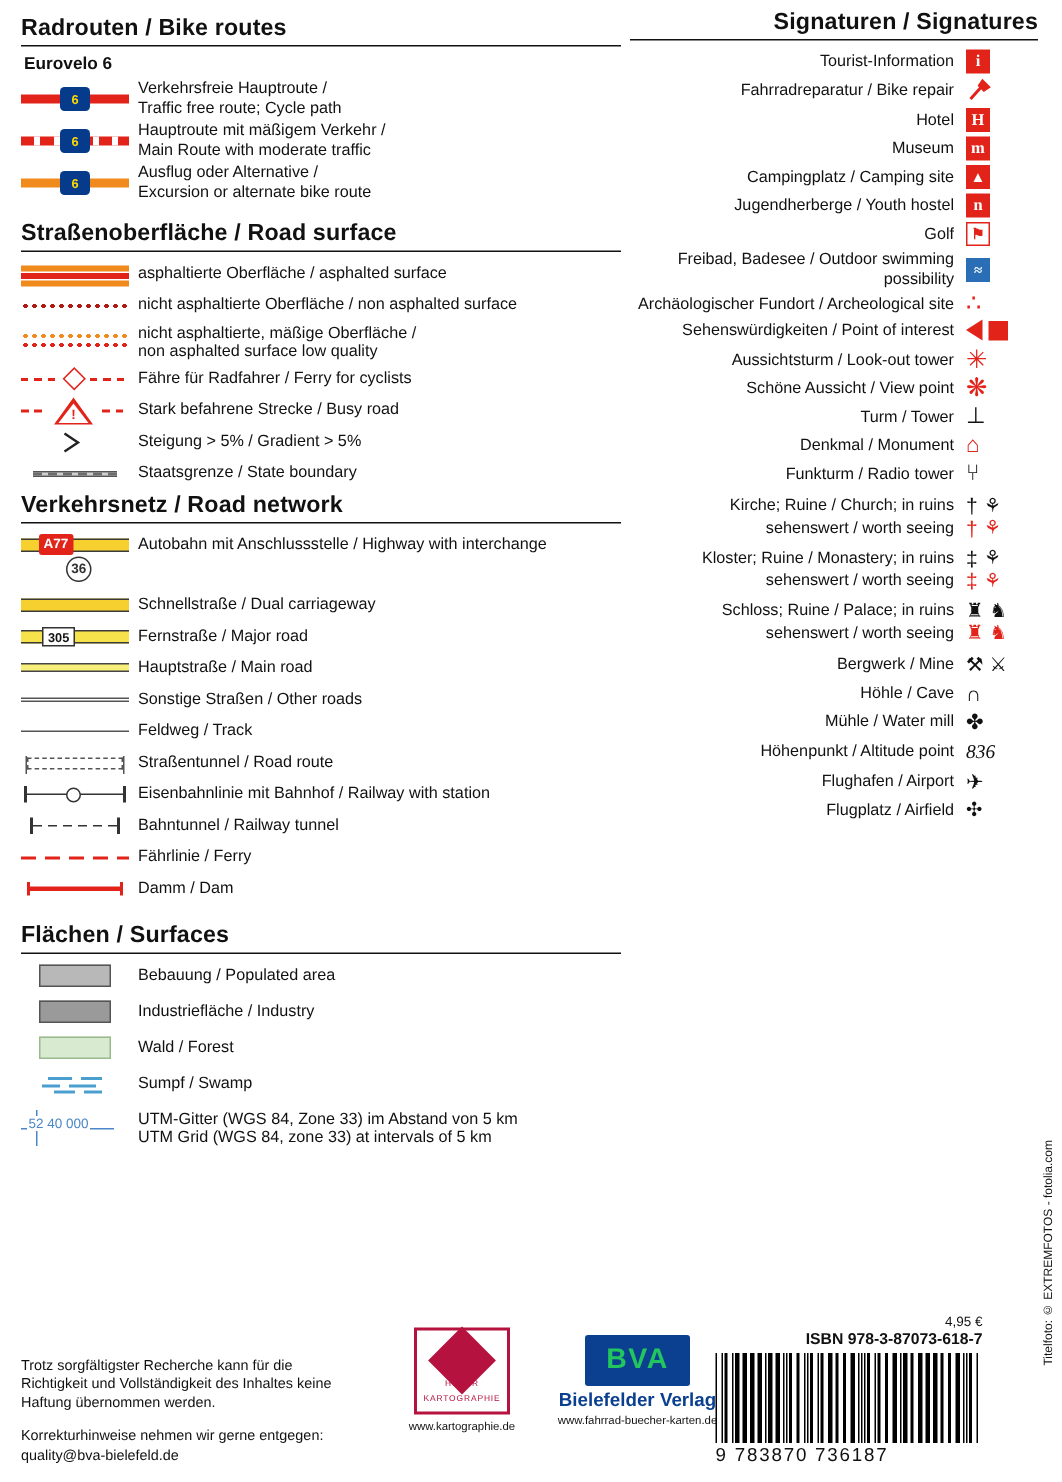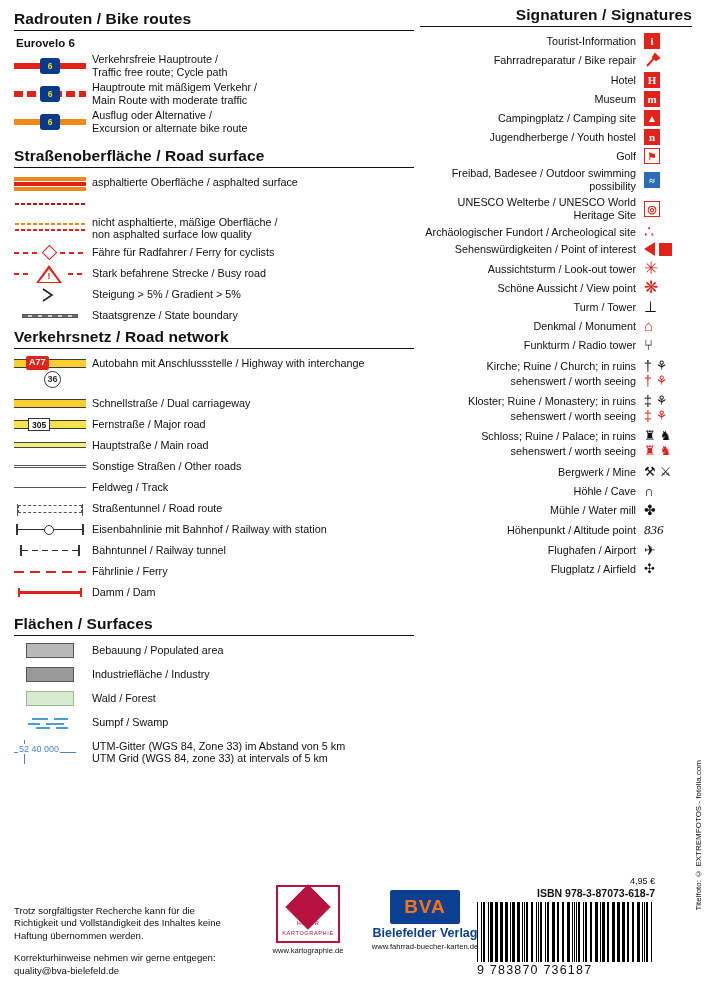--- a/index.html
+++ b/index.html
@@ -186,21 +186,21 @@
   .huber .box { width:64px;height:58px; border:2px solid #b5123f; margin:0 auto; position:relative; }
   .huber .dia { position:absolute; left:14px; top:4px; width:32px;height:32px; background:#b5123f; transform:rotate(45deg);}
   .huber .name { position:absolute; left:0; bottom:3px; width:100%; text-align:center;
     font-size:10px; font-weight:bold; color:#b5123f; line-height:10px;}
   .huber .name span{ display:block; font-size:5.6px; letter-spacing:0.6px; font-weight:normal; }
   .huber .url { font-size:7.6px; color:#111; margin-top:3px; }
   .bva {
     position:absolute; left:360px; top:890px; width:130px; text-align:center;
   }
   .bva .logo {
-    width:70px;height:34px; margin:0 auto; background:#0b3f8f; color:#f97316;
+    width:70px;height:34px; margin:0 auto; background:#0b3f8f; color:#22c55e;
     font-size:19px; font-weight:bold; letter-spacing:1px;
     display:flex;align-items:center;justify-content:center; border-radius:2px;
   }
   .bva .t1 { font-size:12.5px; font-weight:bold; color:#0b3f8f; margin-top:2px; line-height:14px;}
   .bva .url { font-size:7.6px; color:#111; margin-top:2px;}
   .barcode-area { position:absolute; left:477px; top:876px; width:190px; }
   .barcode-area .price { font-size:9px; text-align:right; width:178px;}
   .barcode-area .isbn { font-size:10.5px; font-weight:bold; text-align:right; width:178px; margin-top:1px;}
   .barcode { width:178px; height:60px; margin-top:3px; position:relative; }
   .barcode i { position:absolute; top:0; background:#000; height:60px; }
@@ -279,20 +279,21 @@
       </div>
       <div class="lbl">asphaltierte Oberfläche / asphalted surface</div>
     </div>
 
     <div class="row">
       <div class="sym">
         <div class="surf">
           <div class="dots dk" style="top:6px"></div>
         </div>
       </div>
+      <div class="lbl">nicht asphaltierte Oberfläche / non asphalted surface</div>
     </div>
 
     <div class="row">
       <div class="sym">
         <div class="surf">
           <div class="dots or" style="top:2px"></div>
           <div class="dots" style="top:8px"></div>
         </div>
       </div>
       <div class="lbl">
@@ -553,26 +554,20 @@
       </div>
     </div>
 
     <div class="sig">
       <div class="text">Freibad, Badesee / Outdoor swimming possibility</div>
       <div class="icons">
           <div class="sq blue" style="font-size:10px">≈</div>
         </div>
     </div>
 
-    <div class="sig">
-      <div class="text">UNESCO Welterbe / UNESCO World Heritage Site</div>
-      <div class="icons">
-        <div class="sq" style="border:1.4px solid #e2231a;color:#e2231a;font-size:11px">◎</div>
-      </div>
-    </div>
 
     <div class="sig">
       <div class="text">Archäologischer Fundort / Archeological site</div>
       <div class="icons">
           <span class="glyph" style="font-size:16px">∴</span>
         </div>
     </div>
 
     <div class="sig">
       <div class="text">Sehenswürdigkeiten / Point of interest</div>

